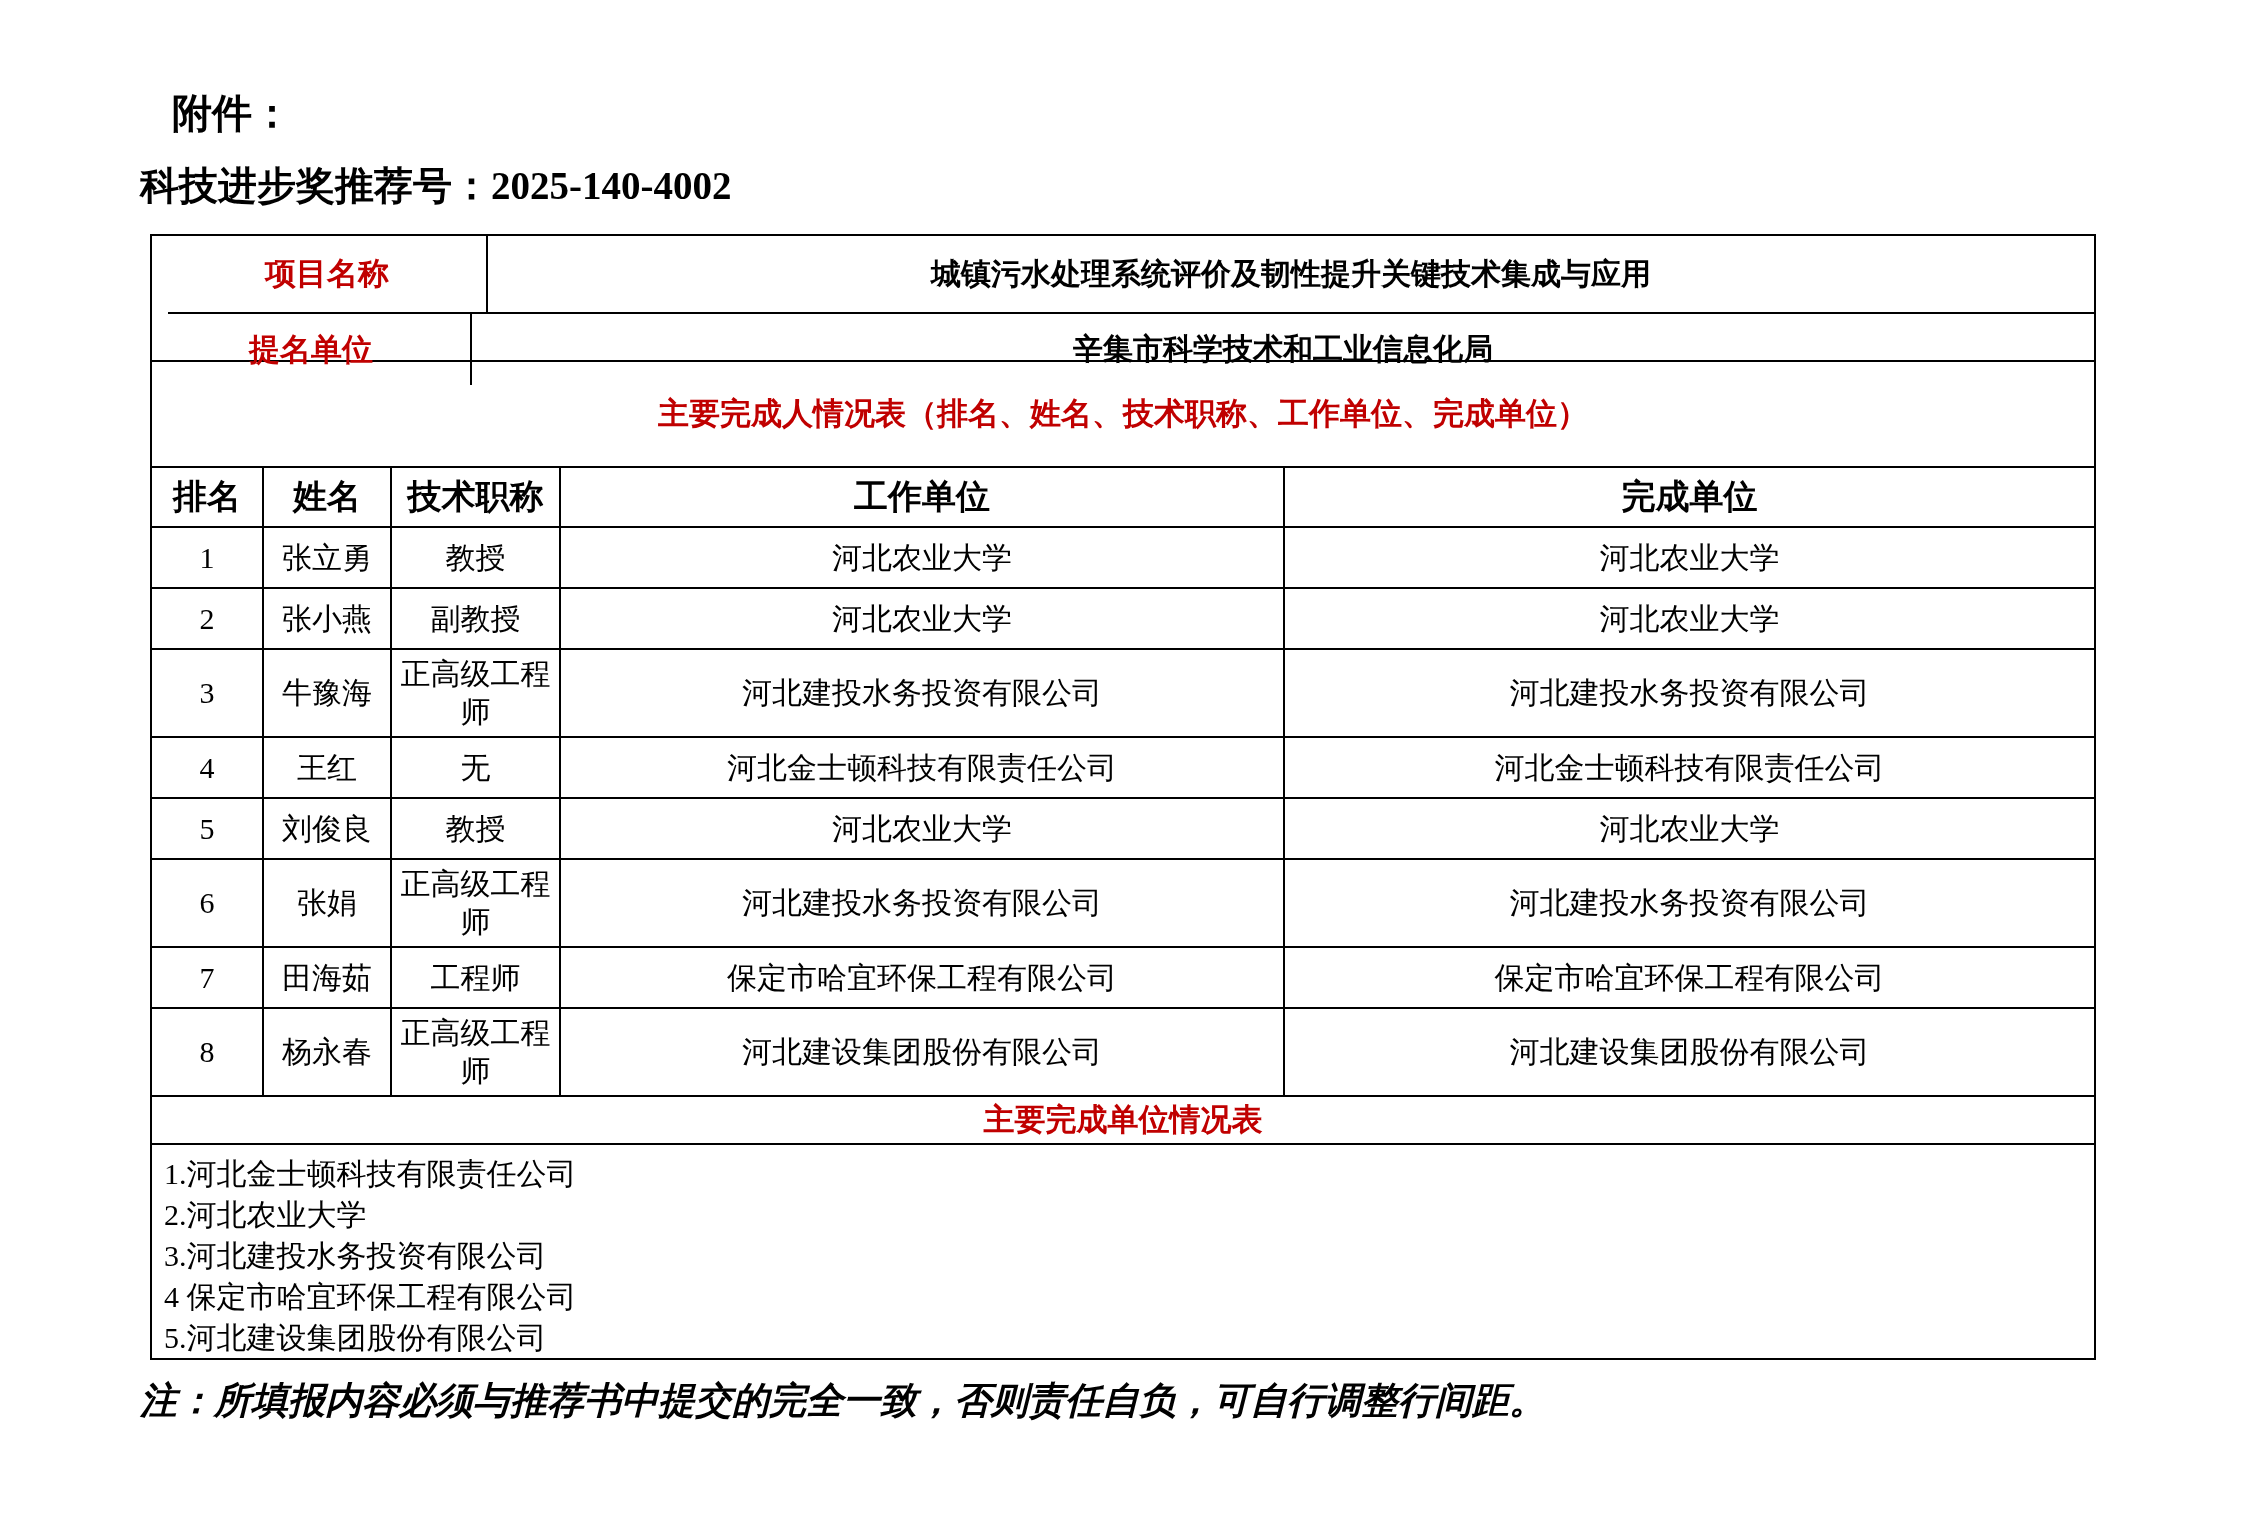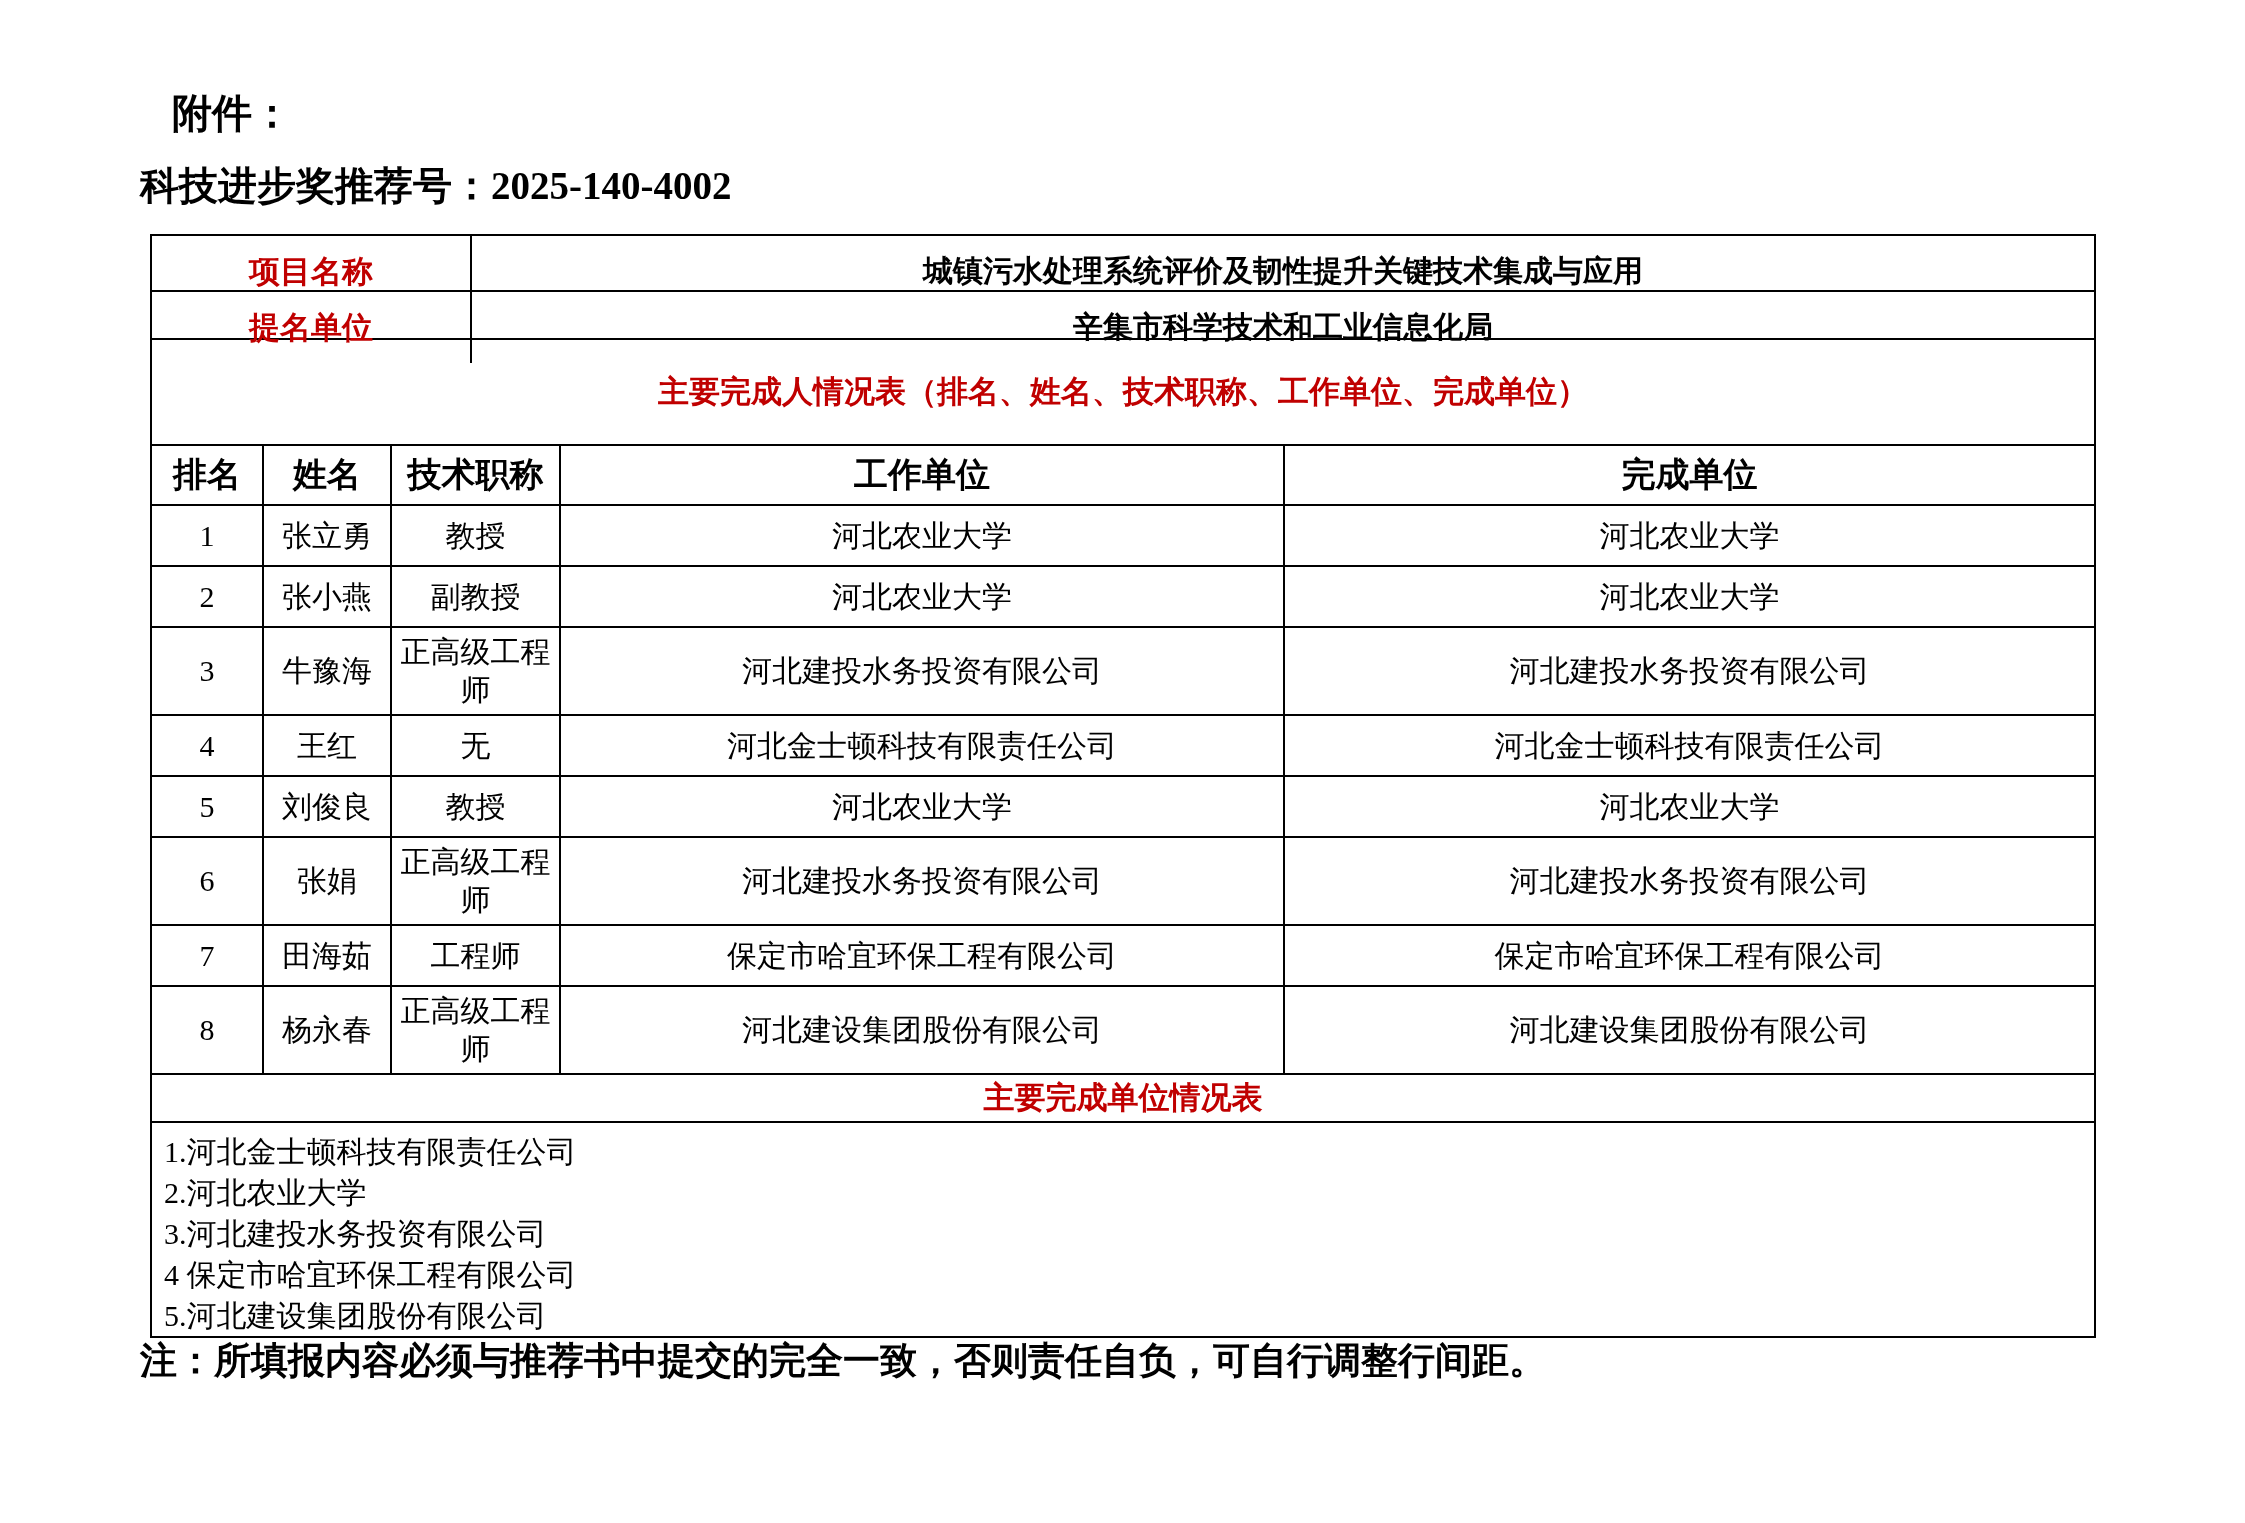--- a/index.html
+++ b/index.html
@@ -34,21 +34,21 @@
     margin-top: 26px;
     border: 2px solid #000;
   }
 
   
   .info-row {
     display: grid;
     grid-template-columns: 320px 1fr;
     border-bottom: 2px solid #000;
   }
-  .info-row.first { height: 56px; }
+  .info-row.first { height: 78px; margin-left: 16px; }
   .info-row.second { height: 48px; }
   .info-label {
     border-right: 2px solid #000;
     font-size: 31px;
     font-weight: bold;
     display: flex; align-items: center; justify-content: center;
   }
   .info-value {
     font-size: 30px;
     font-weight: bold;
@@ -88,24 +88,25 @@
 
   
   .units-cell {
     height: 213px;
     padding: 8px 12px 6px 12px;
     font-size: 30px;
   }
   .units-cell .unit-line { line-height: 41px; }
 
   .note-line {
-    margin-top: 0;
+    margin-top: 18px;
     font-size: 37px;
     font-weight: bold;
     line-height: 46px;
+    font-style: italic;
   }
 </style>
 </head>
 <body>
 
 <div class="doc">
 
   <div class="attachment-line">附件：</div>
 
   <div class="award-line">

